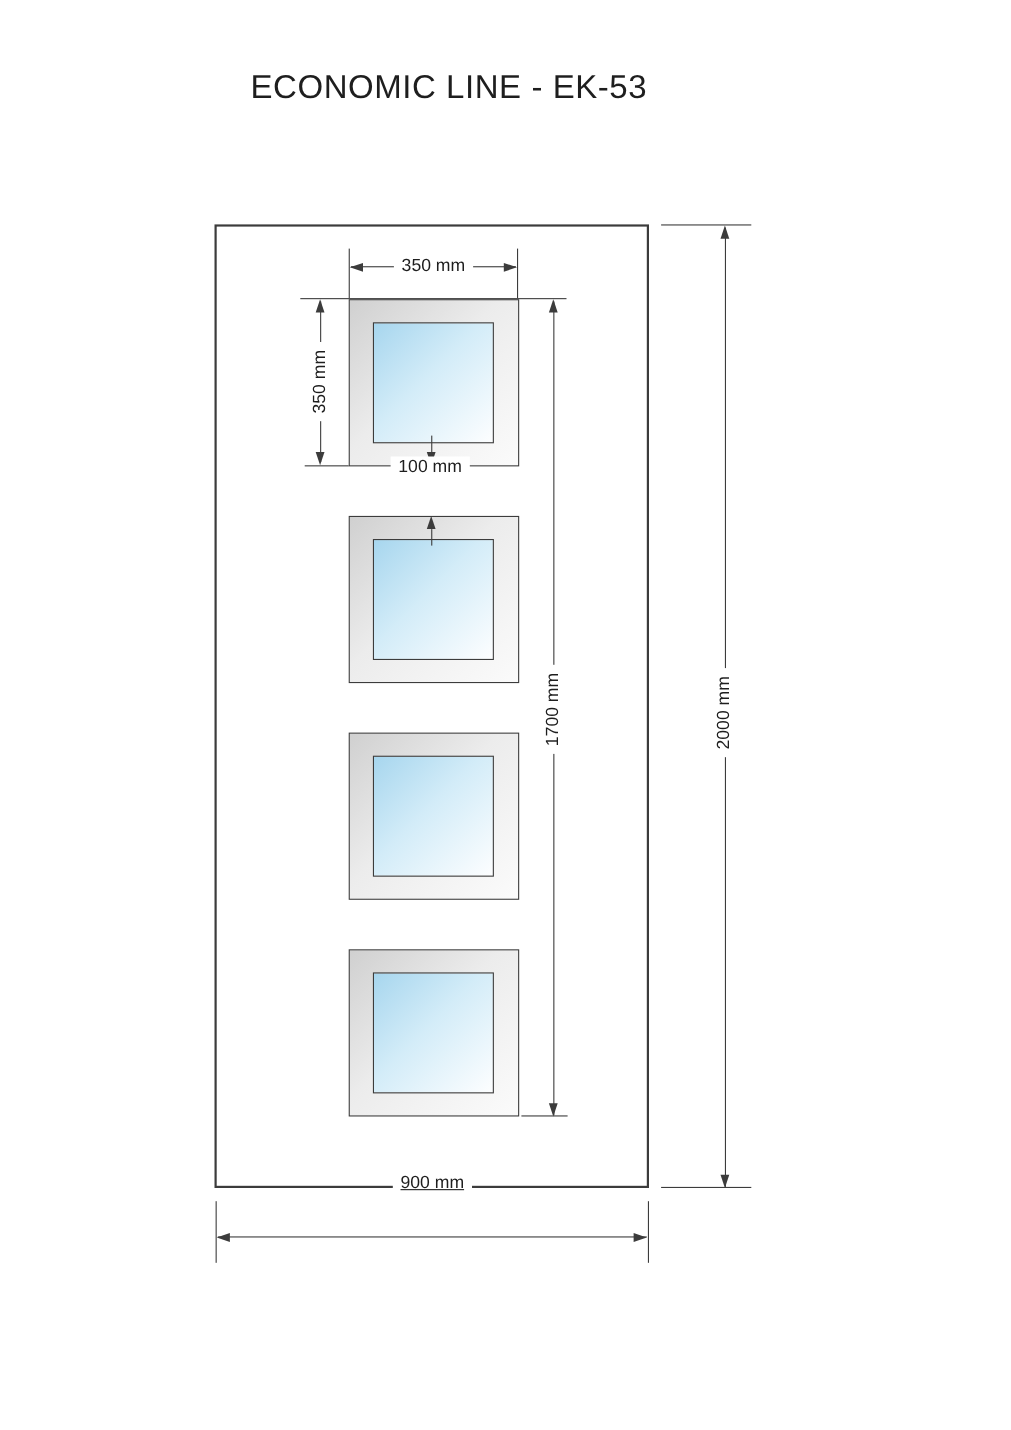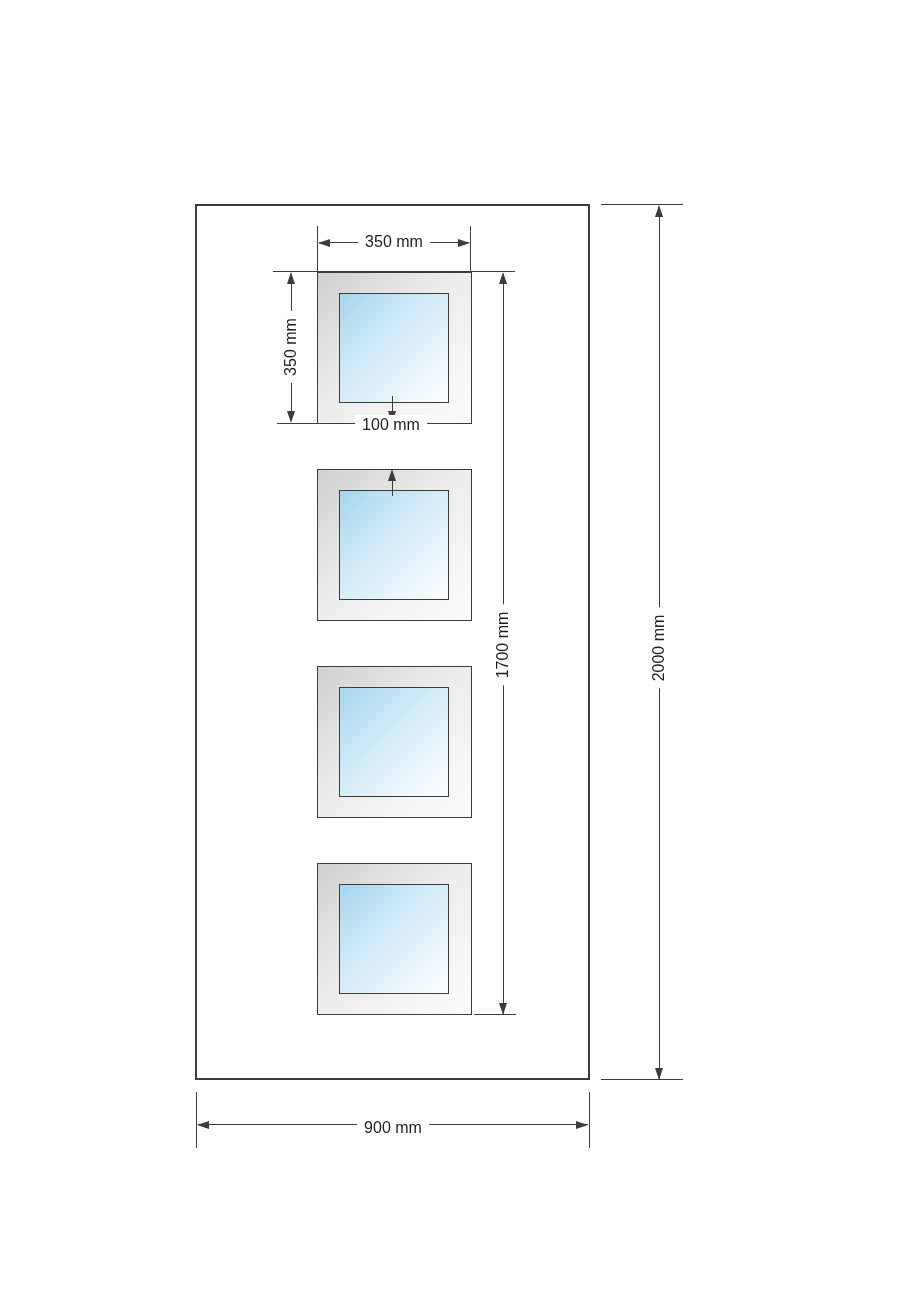--- a/index.html
+++ b/index.html
@@ -73,20 +73,21 @@
   }
   .dim-label.vertical{
     transform:translate(-50%,-50%) rotate(-90deg);
   }
 </style>
 </head>
 <body>
 
 <div class="canvas">
 
+  <div class="page-title">ECONOMIC LINE - EK-53</div>
 
   <div class="door"></div>
 
   <div id="windows-layer">
       <div class="window" style="top: 272px;">
         <div class="glass"></div>
       </div>
       <div class="window" style="top: 469px;">
         <div class="glass"></div>
       </div>
@@ -129,15 +130,15 @@
   <div class="vline" style="left:659px;top:207px;height:872px;"></div>
   <div class="arr up" style="left:655px;top:205px;"></div>
   <div class="arr down" style="left:655px;top:1068px;"></div>
   <div class="dim-label vertical" style="left:659px;top:648px;">2000 mm</div>
 
   <div class="vline" style="left:196px;top:1092px;height:56px;"></div>
   <div class="vline" style="left:589px;top:1092px;height:56px;"></div>
   <div class="hline" style="left:198px;top:1124px;width:390px;"></div>
   <div class="arr left" style="left:197px;top:1121px;"></div>
   <div class="arr right" style="left:576px;top:1121px;"></div>
-  <div class="dim-label" style="left:393px;top:1128px;">900 mm</div>
+  <div class="dim-label" style="left:393px;top:1076px;text-decoration:underline;">900 mm</div>
 
 </div>
 
 </body></html>

